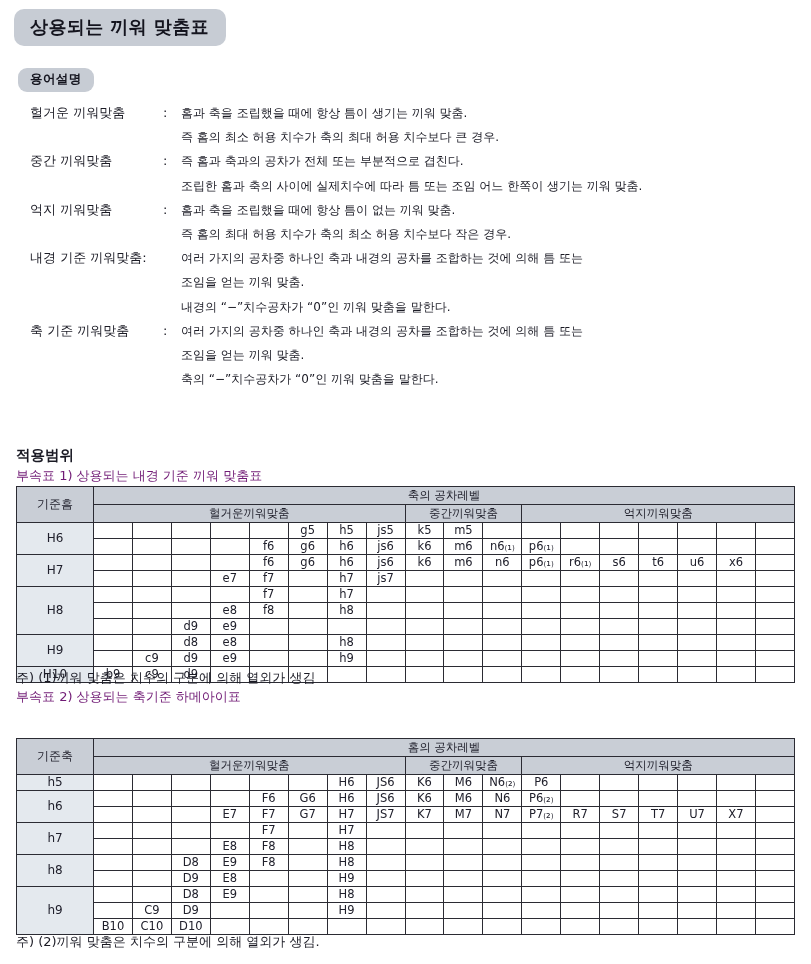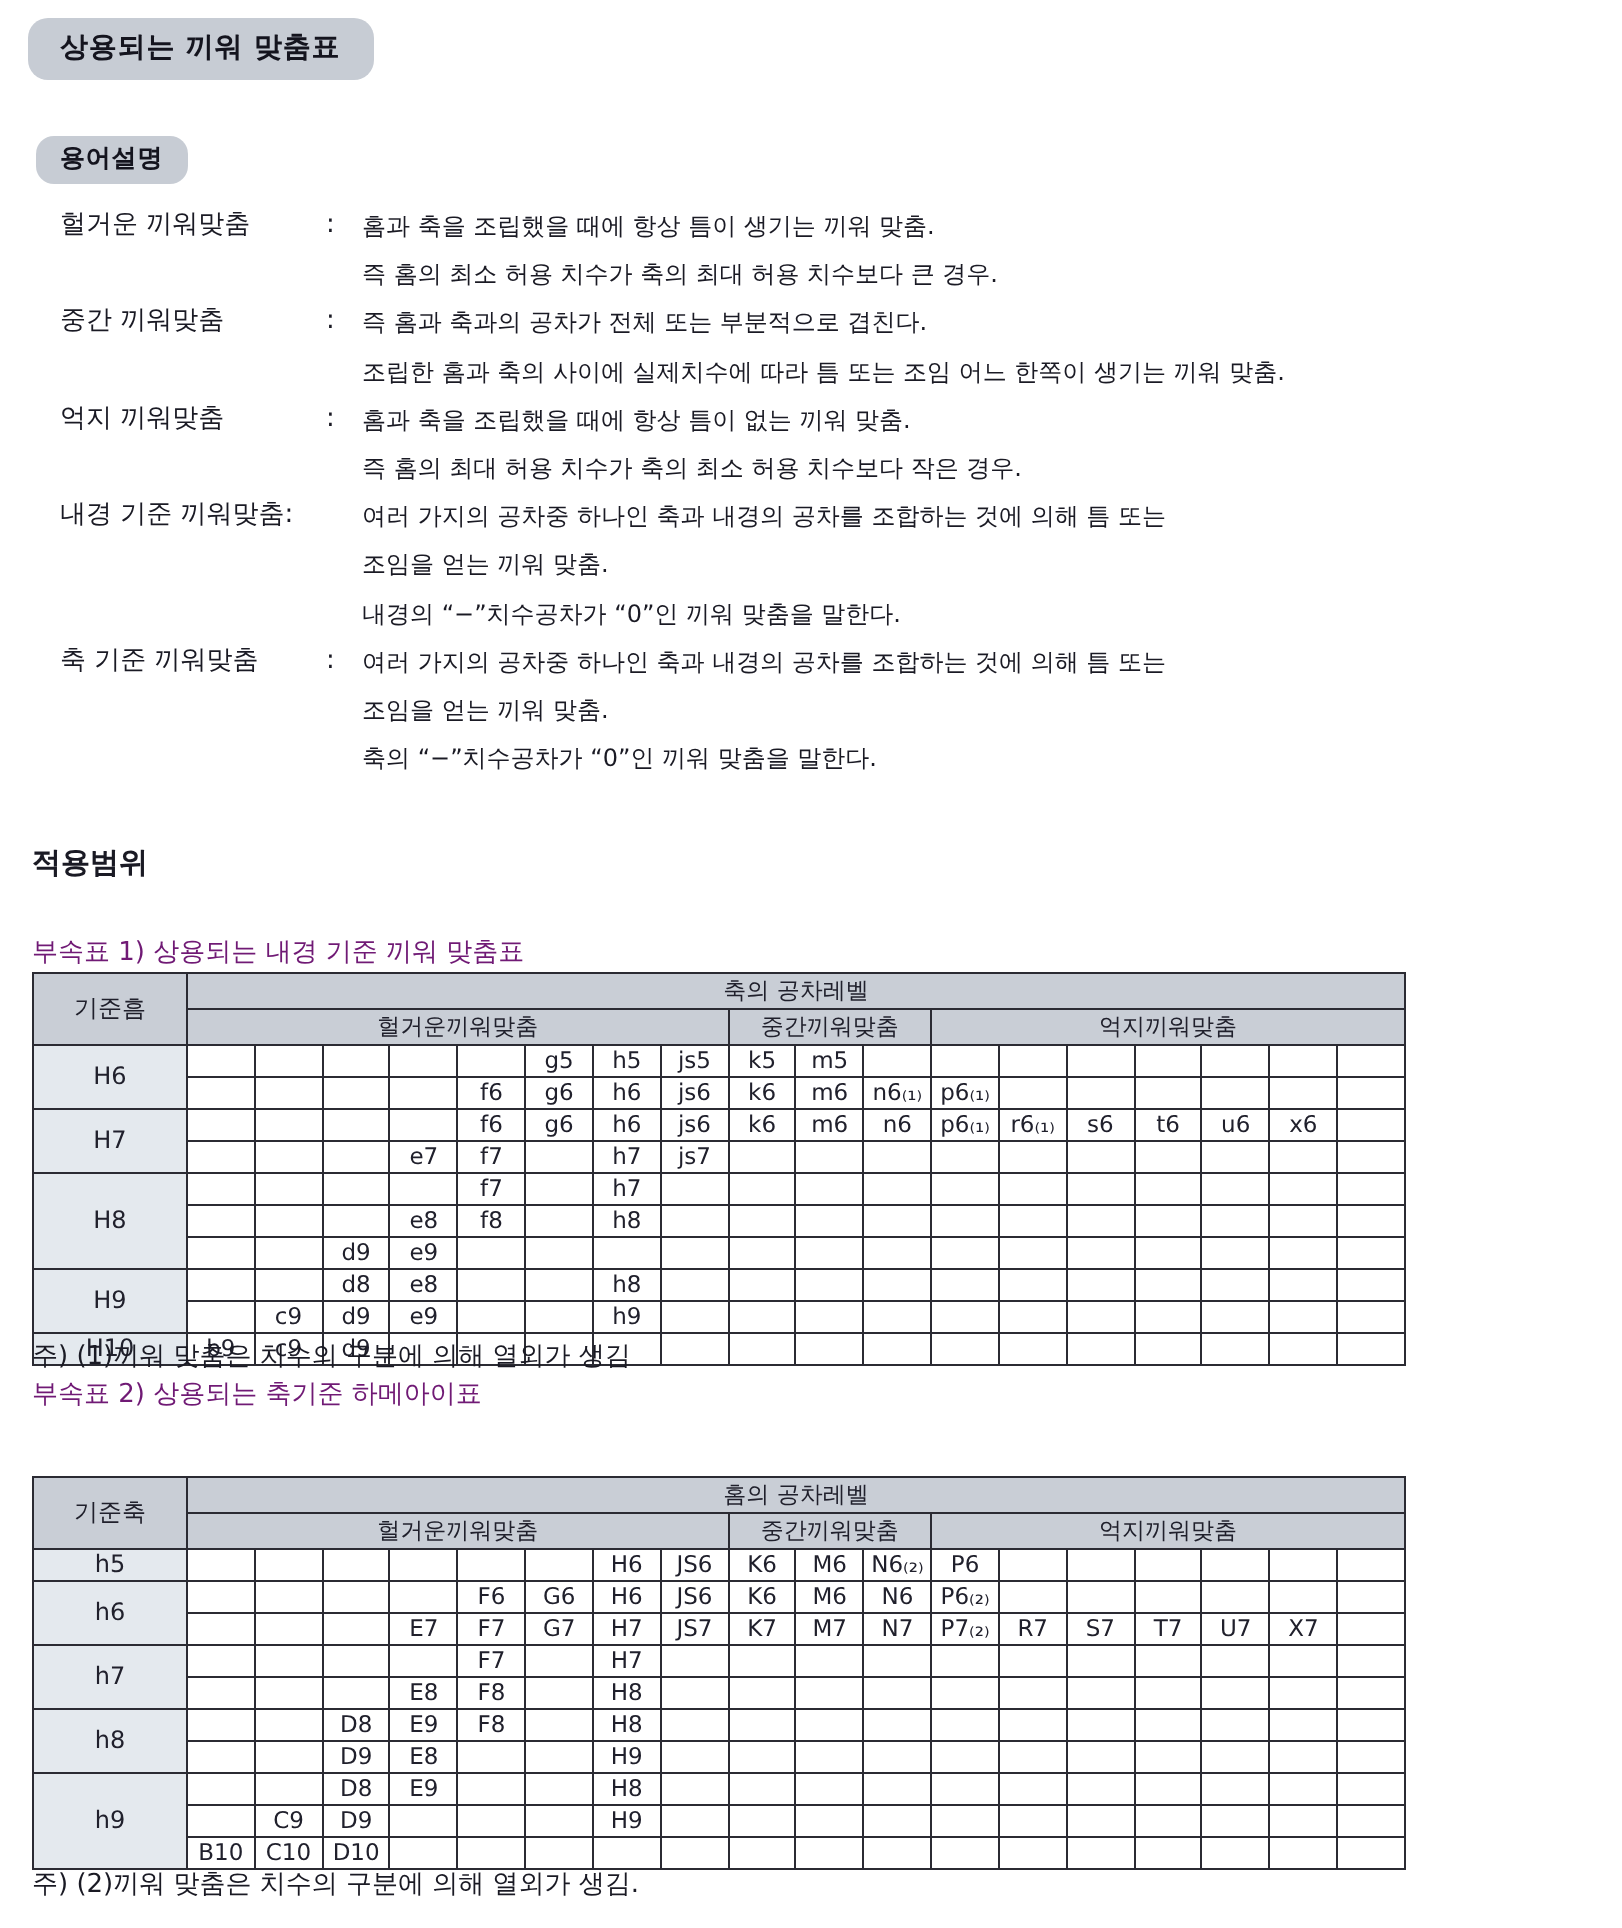--- a/index.html
+++ b/index.html
@@ -30,21 +30,21 @@
     border-radius: 9px;
     font-weight: bold;
     color: #14141e;
     letter-spacing: .4px;
   }
   .pill-main {
     position: absolute;
     left: 14px;
     top: 9px;
     padding: 6px 17px 7px 16px;
-    font-size: 14px;
+    font-size: 18px;
     border-radius: 10px;
   }
   .pill-sub {
     position: absolute;
     left: 18px;
     top: 68px;
     padding: 3px 12px 4px 12px;
     font-size: 12.5px;
     border-radius: 9px;
   }
@@ -82,21 +82,21 @@
   .term-def {
     font-size: 12px;
     line-height: 24.2px;
     white-space: nowrap;
   }
 
   
   .scope {
     position: absolute;
     left: 16px;
-    top: 422px;
+    top: 446px;
     display: flex;
     align-items: baseline;
   }
   .scope-label {
     font-size: 14.5px;
     font-weight: bold;
     width: 106px;
     flex: 0 0 106px;
   }
   .scope-text {
@@ -119,21 +119,21 @@
     font-size: 13px;
   }
   #tbl1-note { top: 669px; }
   #tbl2-note { top: 933px; }
 
   table.fit {
     position: absolute;
     left: 16px;
     border-collapse: collapse;
     table-layout: fixed;
-    width: 687px;
+    width: 779px;
     background: #bef264;
   }
   #table1 { top: 486px; }
   #table2 { top: 738px; padding-left: 16px; }
 
   table.fit td, table.fit th {
     border: 1px solid #2b2b33;
     font-size: 11.5px;
     font-weight: normal;
     text-align: center;

